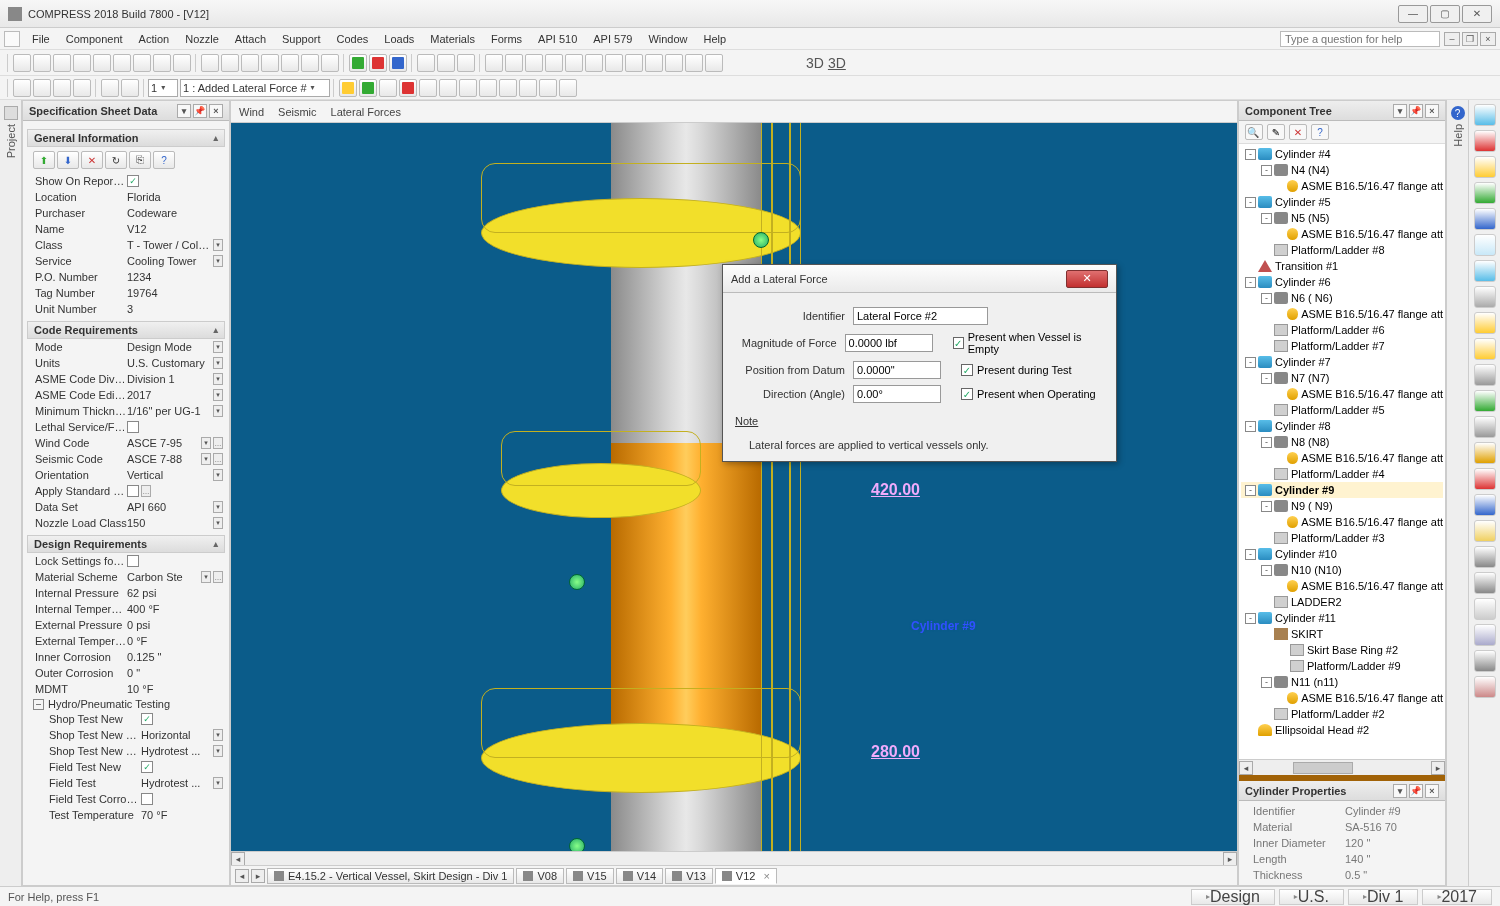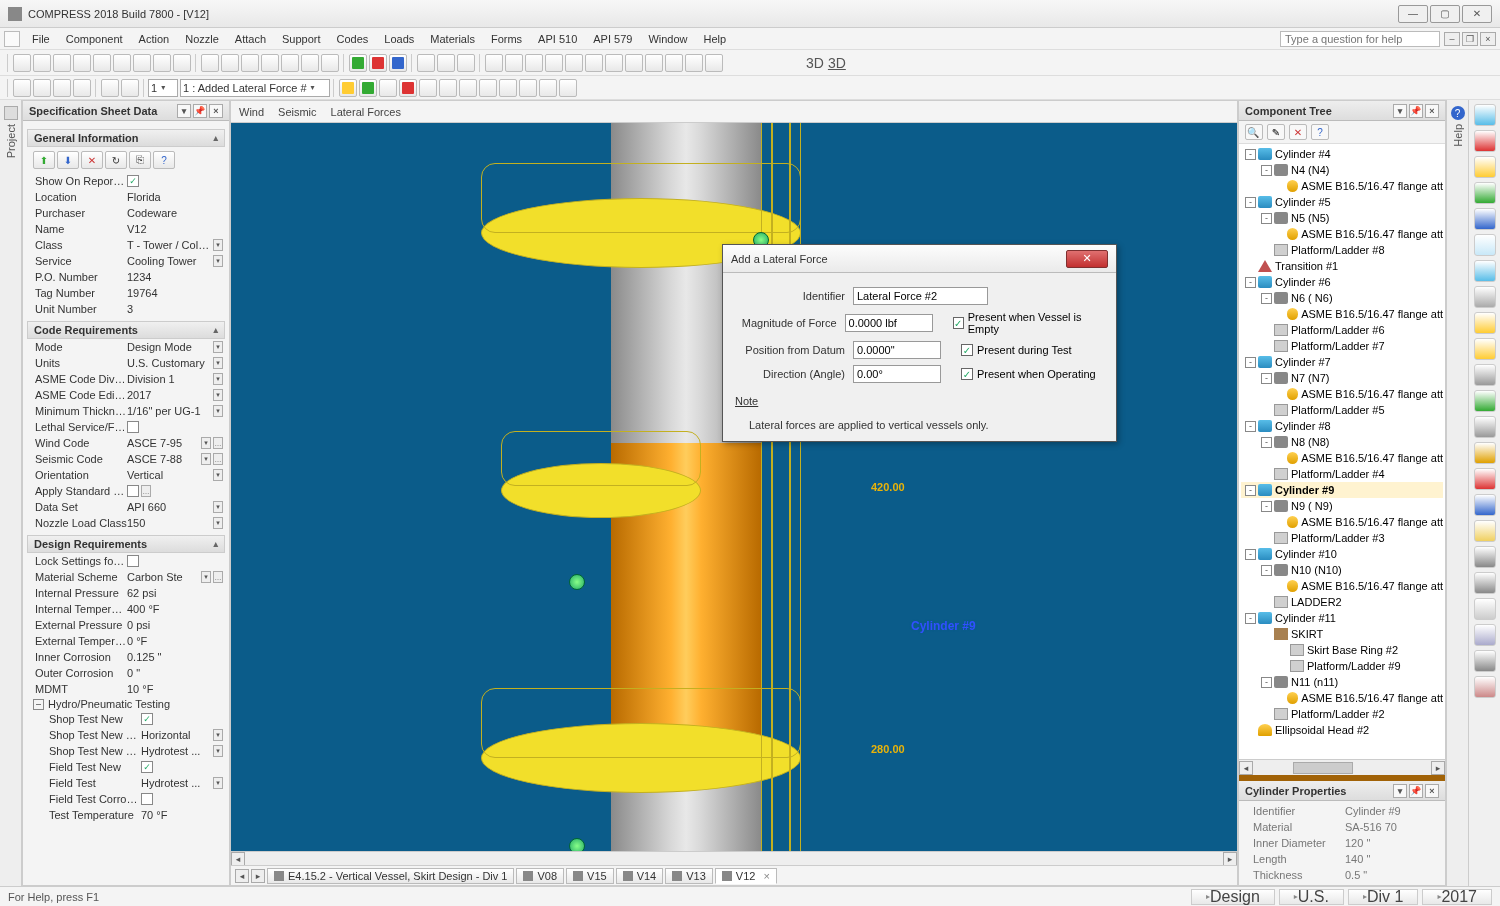--- a/index.html
+++ b/index.html
@@ -48,21 +48,21 @@
 .center { flex:1; display:flex; flex-direction:column; border:1px solid #ccc; position:relative;}
 .center-tabs { height:22px; background:#f4f4f4; border-bottom:1px solid #ccc; display:flex; align-items:center; padding:0 8px; gap:14px; color:#444;}
 .center-tabs span { cursor:default;}
 .viewport { flex:1; background:#0b5c8a; position:relative; overflow:hidden;}
 .cyl { position:absolute; left:380px; width:150px; background:linear-gradient(90deg,#8a8a8a,#d8d8d8 40%,#e8e8e8 50%,#d8d8d8 60%,#8a8a8a); }
 .cyl-orange { background:linear-gradient(90deg,#b86a00,#ffb030 40%,#ffcd5c 50%,#ffb030 60%,#b86a00); }
 .platform { position:absolute; background:#f2df2a; border:1px solid #c3b020; border-radius:50%; }
 .ladder { position:absolute; width:20px; border-left:2px solid #c3b020; border-right:2px solid #c3b020;}
 .rail { position:absolute; border:1px solid #c3b020; border-radius:14px;}
 .vp-label { position:absolute; color:#3050ff; font-weight:bold; font-size:12px; text-shadow:0 0 2px #0b5c8a;}
-.vp-dim { position:absolute; color:#eab308; font-size:11px; font-weight:bold;}
+.vp-dim { position:absolute; color:#f0abfc; font-size:16px; font-weight:bold;text-decoration:underline;}
 .nz{position:absolute;width:16px;height:16px;border-radius:50%;background:radial-gradient(#8f8,#2a6);border:1px solid #063;}
 .center-bottom { height:20px; background:#f4f4f4; border-top:1px solid #ccc; display:flex; align-items:center; padding:0 4px; gap:2px;}
 .doc-tab { height:16px; border:1px solid #bbb; background:linear-gradient(#fff,#e8e8e8); padding:0 6px; display:flex; align-items:center; gap:4px; font-size:10px; color:#333;}
 .doc-tab.active { background:#fff; border-bottom-color:#fff;}
 .doc-tab .ti{width:10px;height:10px;background:#888;}
 .scroll-btn { width:14px; height:14px; border:1px solid #aaa; background:#eee; display:flex;align-items:center;justify-content:center;font-size:9px;color:#555;}
 .right-panel { width: 208px; }
 .tree-tools { display:flex; align-items:center; gap:4px; padding:3px 6px; border-bottom:1px solid #ddd;}
 .tree-tools .tt { width:18px; height:16px; border:1px solid #bbb; background:#f8f8f8; border-radius:2px;display:flex;align-items:center;justify-content:center;font-size:10px;}
 .tree { flex:1; overflow:hidden; padding:2px; background:#fff;}
@@ -83,21 +83,21 @@
 .props-panel { border-top:6px solid #a16207;}
 .props-body { padding:2px 6px; background:#f4f4f4;}
 .props-body .prop-row .k{color:#777;} .props-body .prop-row .v{color:#777;}
 .icon-dock { width:32px; background:#f0f0f0; border-left:1px solid #ccc; display:flex; flex-direction:column; align-items:center; padding-top:4px; gap:4px;}
 .dock-item { width:22px; height:22px; border:1px solid #ccc; border-radius:3px; background:linear-gradient(#fff,#e4e4e4);}
 .statusbar { position:absolute; bottom:0; left:0; right:0; height:20px; background:#f4f4f4; border-top:1px solid #ccc; display:flex; align-items:center; padding:0 8px; color:#555;}
 .statusbar .seg { margin-left:auto; display:flex; gap:4px;}
 .statusbar .sbtn { border:1px solid #ccc; padding:0 14px; height:16px; background:linear-gradient(#fff,#e8e8e8); display:flex;align-items:center;font-size:16px;color:#444;}
 .statusbar .sbtn::before{content:'▸ '; color:#888; font-size:8px;}
 
-.dialog { position:absolute; left:722px; top:244px; width:395px; background:#f0f0f0; border:1px solid #555; box-shadow:2px 2px 6px rgba(0,0,0,0.3);}
+.dialog { position:absolute; left:722px; top:264px; width:395px; background:#f0f0f0; border:1px solid #555; box-shadow:2px 2px 6px rgba(0,0,0,0.3);}
 .dialog-title { height:28px; background:linear-gradient(#fdfdfd,#eaeaea); border-bottom:1px solid #bbb; display:flex; align-items:center; padding:0 8px; color:#333;}
 .dialog-title .close { margin-left:auto; width:42px; height:18px; background:linear-gradient(#e07070,#c23030); border:1px solid #803030; border-radius:2px; color:#fff; display:flex;align-items:center;justify-content:center;font-size:11px;}
 .dialog-body { padding: 14px 12px 10px 12px;}
 .dlg-row { display:flex; align-items:center; margin-bottom:6px;}
 .dlg-row .lbl { width:118px; text-align:right; padding-right:8px; color:#333;}
 .dlg-row input[type=text] { width:88px; height:18px; border:1px solid #999; padding:0 3px; background:#fff;}
 .dlg-row.wide input{width:135px;}
 .dlg-chk { display:flex; align-items:center; margin-left:20px; gap:4px;}
 .dlg-chk .cb { width:12px;height:12px;border:1px solid #666;background:#fff;display:flex;align-items:center;justify-content:center;color:#2a6;font-size:10px;}
 .dlg-note { margin-top:12px; color:#333;}

